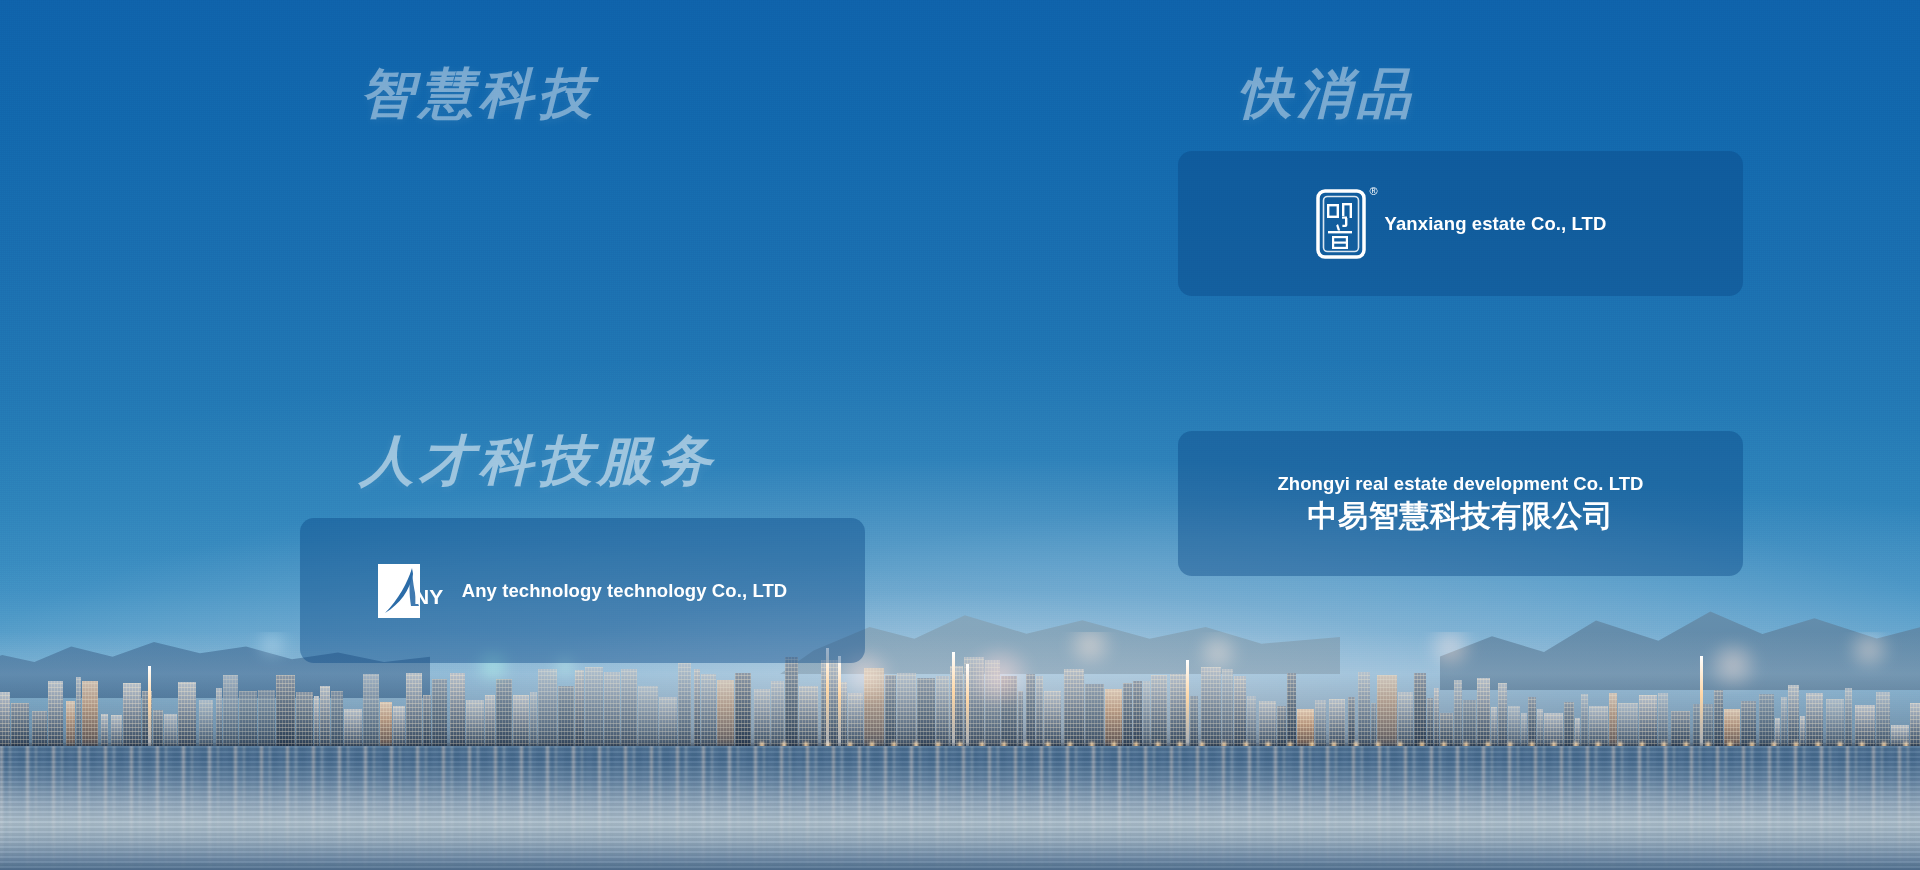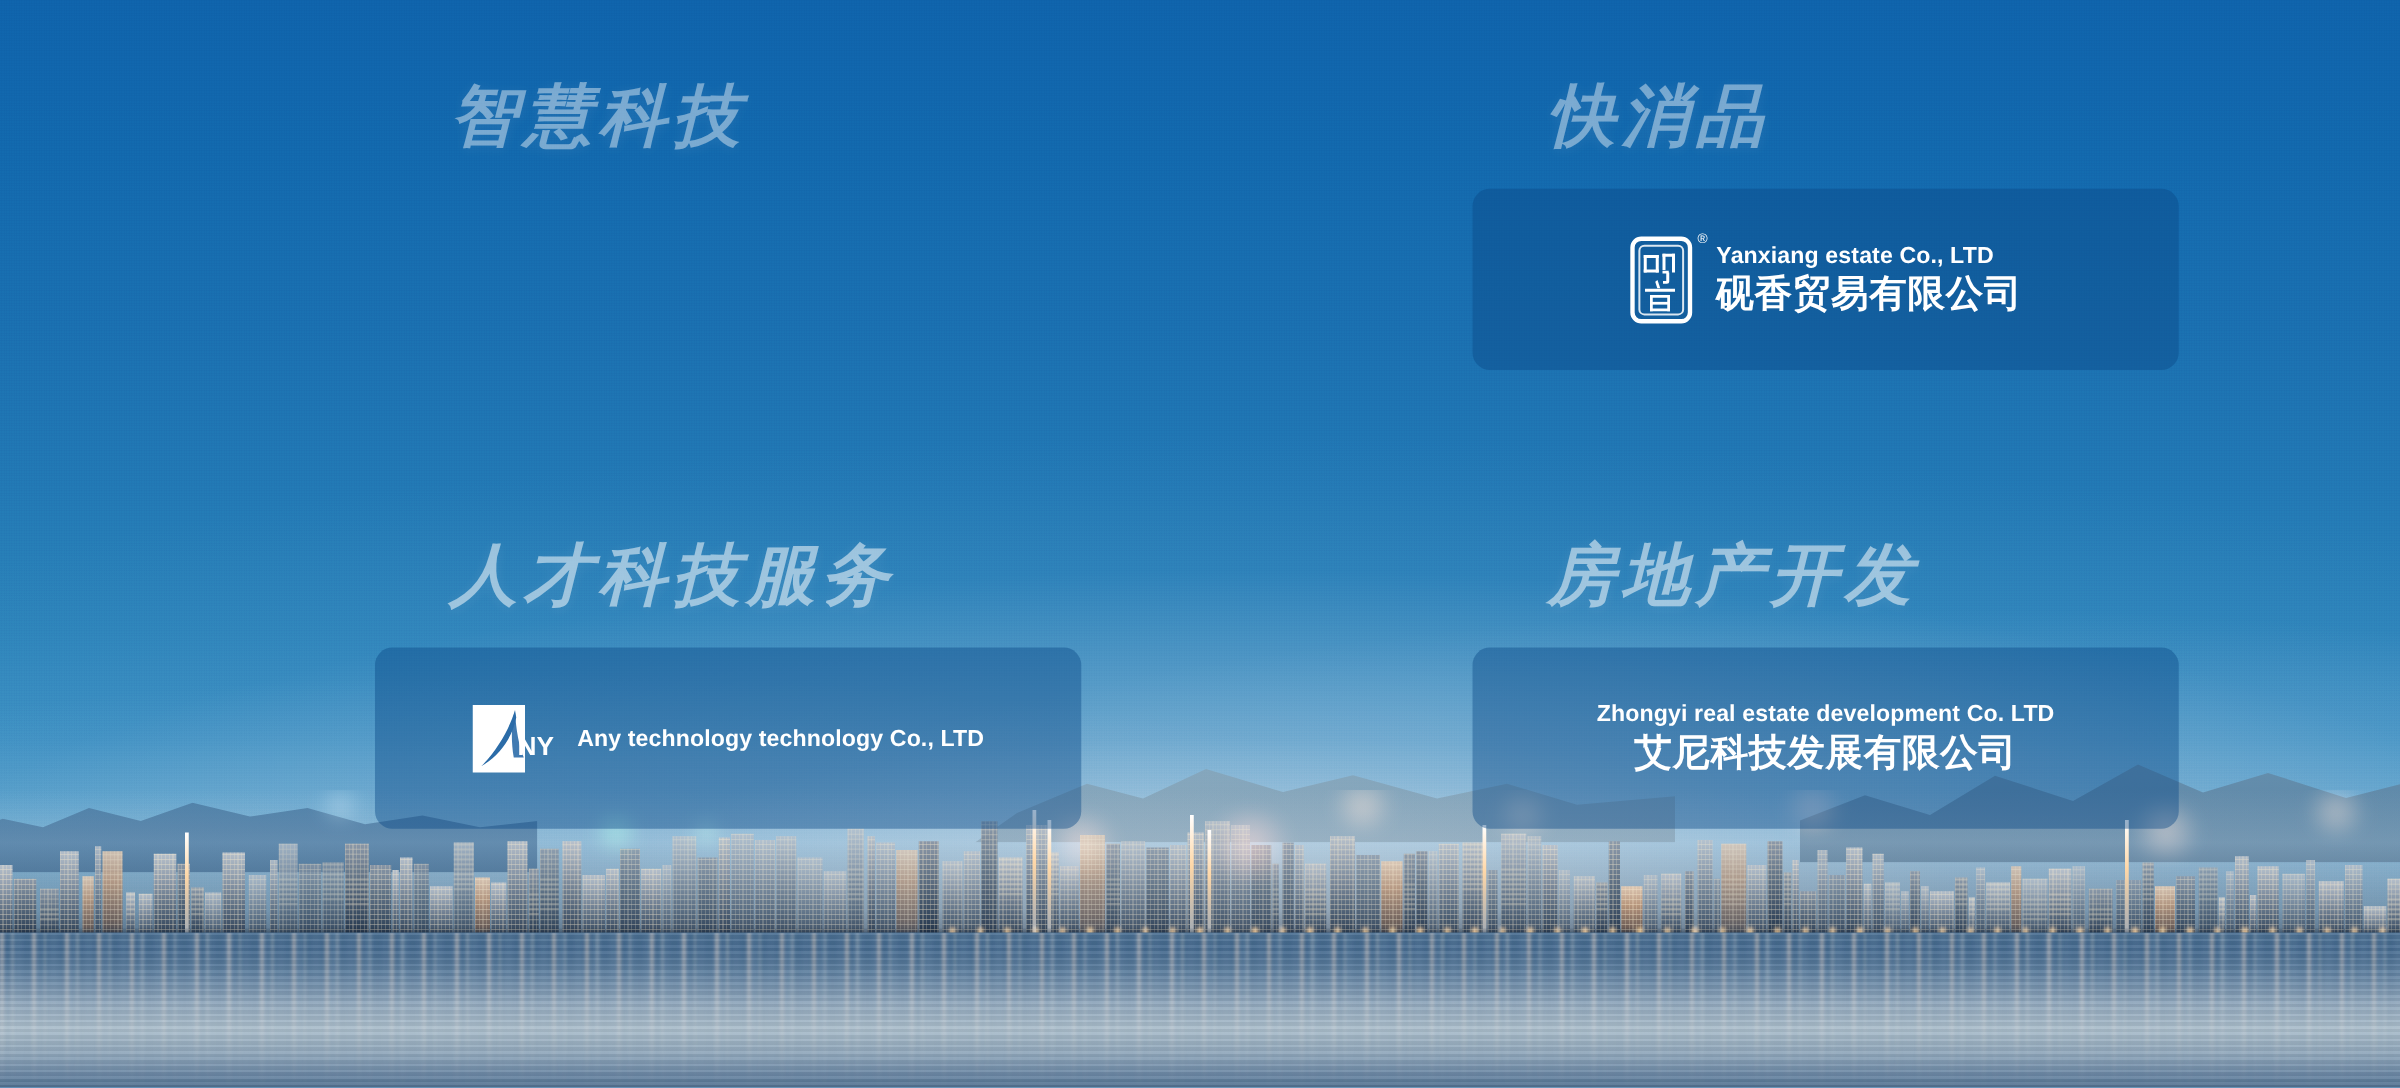--- a/index.html
+++ b/index.html
@@ -416,21 +416,20 @@
                 <rect x="30.8" y="48" width="2.2" height="13"></rect>
                 <rect x="17" y="53.5" width="16" height="2.2"></rect>
                 <rect x="17" y="58.8" width="16" height="2.2"></rect>
               </g>
             </svg>
             <span class="reg">®</span>
           </div>
         </div>
         <div class="names">
           <div class="name-en">Yanxiang estate Co., LTD</div>
-          <div class="name-cn">砚香贸易有限公司</div>
         </div>
       </div>
     </div>
   </div>
 
   <div class="cell r2 left">
     <div class="cell-inner">
       <div class="sect-title">人才科技服务</div>
       <div class="card">
         <div class="logo">
@@ -445,23 +444,22 @@
         </div>
         <div class="names">
           <div class="name-en">Any technology technology Co., LTD</div>
         </div>
       </div>
     </div>
   </div>
 
   <div class="cell r2 right">
     <div class="cell-inner">
-      <div class="sect-title">房地产开发</div>
       <div class="card center">
         <div class="names centered">
           <div class="name-en">Zhongyi real estate development Co. LTD</div>
-          <div class="name-cn">艾尼科技发展有限公司</div>
+          <div class="name-cn">中易智慧科技有限公司</div>
         </div>
       </div>
     </div>
   </div>
 
 </div>
 
 </body></html>

